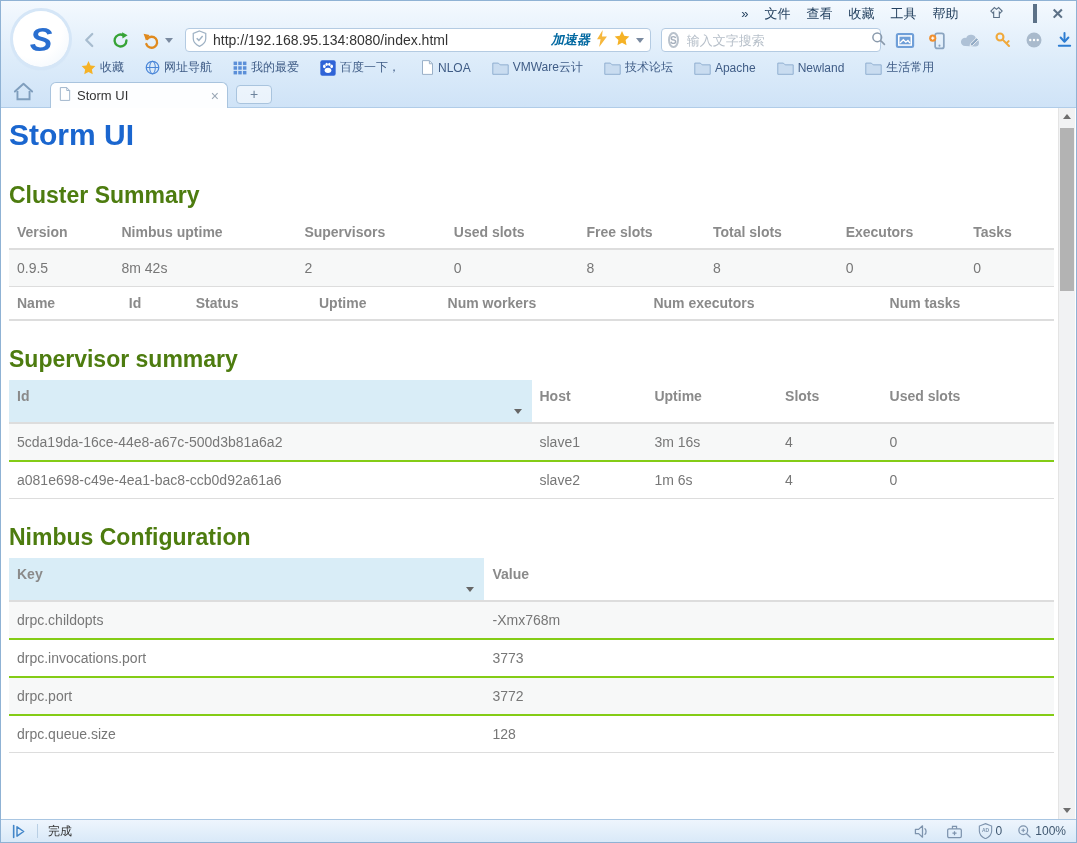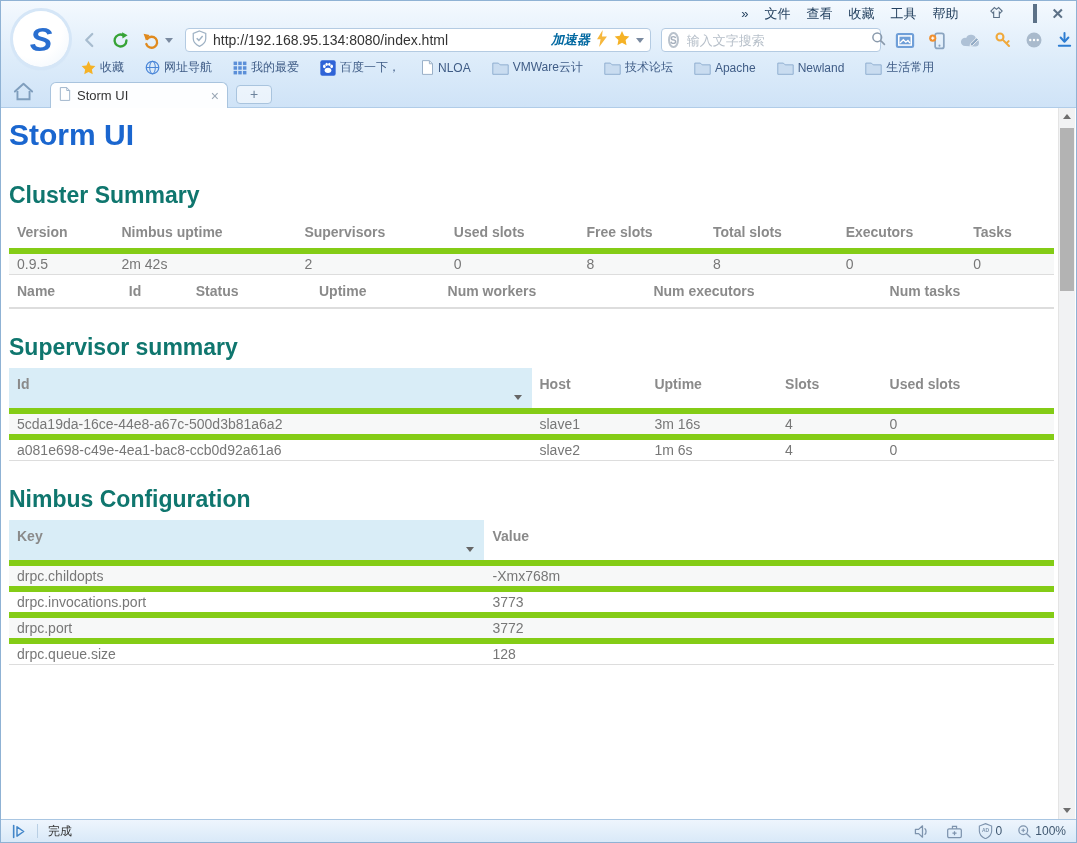--- a/index.html
+++ b/index.html
@@ -50,24 +50,24 @@
          border-radius:6px 6px 0 0; display:flex; align-items:center; gap:6px; padding:0 8px; font-size:13px; color:#333; }
   .tab-title { flex:1; }
   .tab-close { color:#9aa7b5; font-size:14px; cursor:pointer; }
   .newtab { margin-left:8px; margin-bottom:4px; width:36px; height:19px; background:rgba(255,255,255,.55);
             border:1px solid #a9c4de; border-radius:4px; text-align:center; line-height:17px;
             color:#6d839c; font-size:14px; cursor:pointer; }
 
   
   .content { position:absolute; top:107px; left:0; right:0; bottom:23px; background:#fff; overflow:hidden; padding-top:4px; }
   .page-title { margin:6px 0 30px 8px; font-size:30px; font-weight:bold; color:#1a66cf; cursor:pointer; }
-  .sec-heading { margin:25px 0 7px 8px; font-size:23px; font-weight:bold; color:#0f766e; }
+  .sec-heading { margin:25px 0 7px 8px; font-size:23px; font-weight:bold; color:#4d7c0f; }
   table.tbl { width:1045px; margin:0 0 0 8px; border-collapse:collapse; table-layout:fixed; font-size:14px; }
   .tbl th { text-align:left; color:#8a8a8a; font-weight:bold; padding:8px; border-bottom:2px solid #ddd; vertical-align:top; cursor:pointer; }
-  .tbl td { color:#777; padding:2px 8px; border-top:6px solid #84cc16; overflow:hidden; white-space:nowrap; }
+  .tbl td { color:#777; padding:10px 8px; border-top:2px solid #84cc16; overflow:hidden; white-space:nowrap; }
   .tbl tbody tr:nth-child(odd) { background:#f7f8f8; }
   .tbl tbody tr:last-child td { border-bottom:1px solid #ddd; }
   .tbl.sortable thead th { height:43px; }
   .tbl th.th-sort { background:#d9edf7; position:relative; }
   .sort-caret { position:absolute; right:10px; bottom:8px; width:0; height:0;
                 border-left:4px solid transparent; border-right:4px solid transparent; border-top:5px solid #666; }
 
   .tbl-cluster th:nth-child(1){width:10%} .tbl-cluster th:nth-child(2){width:17.5%}
   .tbl-cluster th:nth-child(3){width:14.3%} .tbl-cluster th:nth-child(4){width:12.7%}
   .tbl-cluster th:nth-child(5){width:12.1%} .tbl-cluster th:nth-child(6){width:12.7%}
@@ -338,21 +338,21 @@
             <th>Used slots</th>
             <th>Free slots</th>
             <th>Total slots</th>
             <th>Executors</th>
             <th>Tasks</th>
           </tr>
         </thead>
         <tbody>
           <tr>
             <td>0.9.5</td>
-            <td>2m 42s</td>
+            <td>8m 42s</td>
             <td>2</td>
             <td>0</td>
             <td>8</td>
             <td>8</td>
             <td>0</td>
             <td>0</td>
           </tr>
         </tbody>
       </table>
 

